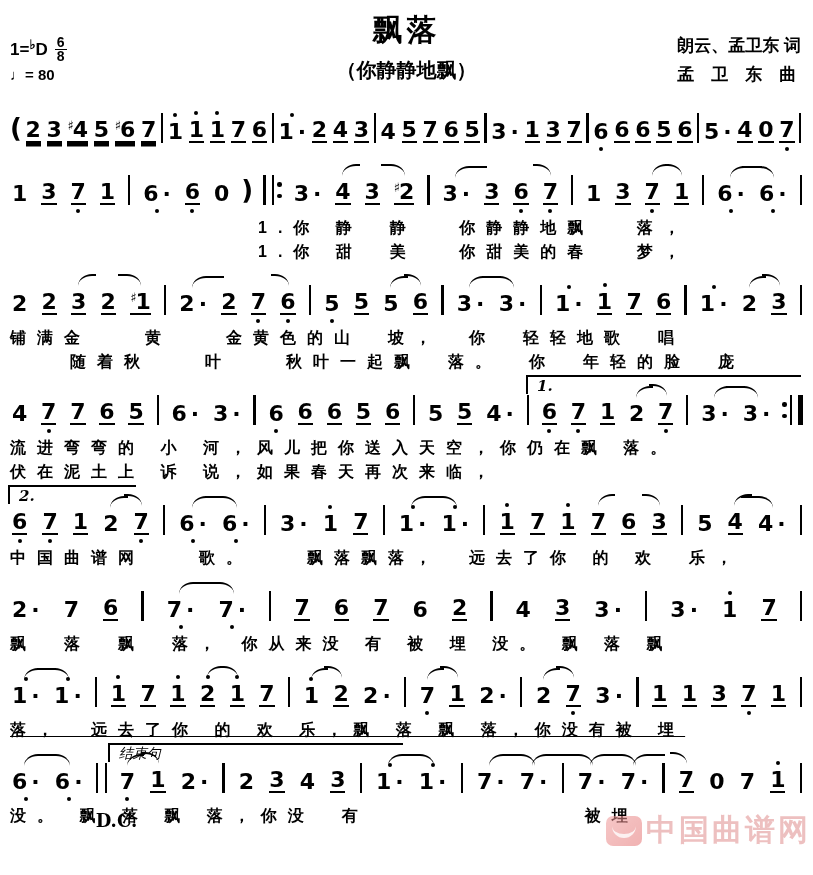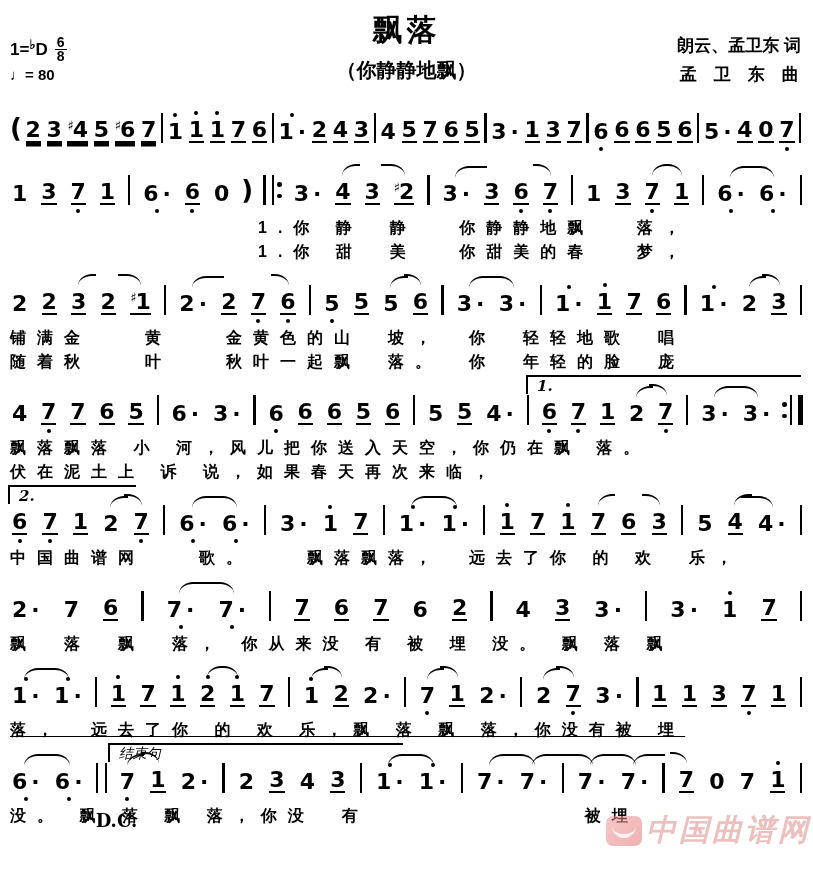--- a/index.html
+++ b/index.html
@@ -12,21 +12,21 @@
   .hdr-center h1{margin:6px;font-size:30px;letter-spacing:4px;font-weight:bold;}
   .subtitle{font-size:20px;font-weight:bold;margin-top:4px;}
   .hdr-left{position:absolute;left:2px;top:26px;font-weight:bold;font-size:17px;}
   .keyrow{display:flex;align-items:center;}
   .flat{font-size:13px;position:relative;top:-5px;}
   .meter{display:inline-flex;flex-direction:column;line-height:.95;font-size:14px;
          margin-left:7px;text-align:center;}
   .meter b:first-child{border-bottom:1.5px solid #000;padding:0 2px;}
   .tempo{margin-top:2px;font-size:15px;}
   .hdr-right{position:absolute;right:4px;top:22px;font-size:17px;font-weight:bold;
-             text-align:center;line-height:1.7;}
+             text-align:left;line-height:1.7;}
   
   .system{position:relative;}
   .notes{display:flex;justify-content:space-between;align-items:flex-end;
          position:relative;padding:21px 2px 11px;}
   .note{position:relative;display:inline-block;margin:0 2px;font-size:22px;
         line-height:1.05;font-family:"DejaVu Sans",sans-serif;font-weight:bold;}
   .num{font-weight:bold;font-style:normal;}
   .aug{margin-left:4px;font-weight:bold;}
   .u1{border-bottom:2.2px solid #000;}
   .u2{border-bottom:2.2px solid #000;box-shadow:0 3.5px 0 #000;}
@@ -49,21 +49,21 @@
   .rdots i{width:4.5px;height:4.5px;border-radius:50%;background:#000;}
   .volta{position:absolute;top:1px;height:19px;border-top:2px solid #000;
          border-left:2px solid #000;box-sizing:border-box;padding:0 0 0 9px;
          font:italic bold 15px "DejaVu Serif",serif;}
   .volta.bq{font:italic 14px "Liberation Sans",sans-serif;}
   .dcmark{position:absolute;bottom:-27px;font:bold 18px "DejaVu Serif",serif;}
   .lyr{white-space:pre;font-size:16px;font-weight:bold;letter-spacing:11px;
        line-height:1.5;}
   
   .wm{position:absolute;right:2px;bottom:24px;display:flex;align-items:center;
-      gap:4px;opacity:.55;pointer-events:none;font-style:italic;}
+      gap:4px;opacity:.55;pointer-events:none;}
   .wm-logo{width:36px;height:30px;border-radius:7px;
            background:linear-gradient(135deg,#ef9a9a,#e57373);position:relative;}
   .wm-logo:after{content:"";position:absolute;left:6px;top:6px;width:24px;height:12px;
            border-bottom:4px solid #fff;border-radius:0 0 12px 12px;opacity:.8;}
   .wm-text{font-size:30px;font-weight:bold;color:#e08d8d;letter-spacing:3px;}
 </style>
 </head>
 <body>
 
 <div class="hdr">
@@ -200,21 +200,21 @@
         <span class="note u1"><b class="num">1</b><i class="da"></i></span>
         <span class="note u1"><b class="num">7</b></span>
         <span class="note u1"><b class="num">6</b></span>
         <span class="bl"></span>
         <span class="note"><b class="num">1</b><b class="aug">·</b><i class="da"></i></span>
         <span class="note"><b class="num">2</b><i class="sl s"></i></span>
         <span class="note u1"><b class="num">3</b><i class="sl e"></i></span>
         <span class="bl"></span>
       </div>
       <div class="lyr" style="padding-left: 2px;">铺满金　　黄　　金黄色的山　坡，　你　轻轻地歌　唱</div>
-      <div class="lyr" style="padding-left: 2px;">随着秋　　叶　　秋叶一起飘　落。　你　年轻的脸　庞</div>
+      <div class="lyr" style="padding-left: 2px; text-align: center;">随着秋　　叶　　秋叶一起飘　落。　你　年轻的脸　庞</div>
     </div>
     <div class="system">
       <div class="notes">
         <span class="note"><b class="num">4</b></span>
         <span class="note u1"><b class="num">7</b><i class="db"></i></span>
         <span class="note u1"><b class="num">7</b></span>
         <span class="note u1"><b class="num">6</b></span>
         <span class="note u1"><b class="num">5</b></span>
         <span class="bl"></span>
         <span class="note"><b class="num">6</b><b class="aug">·</b></span>
@@ -240,21 +240,21 @@
         <span class="note"><b class="num">3</b><b class="aug">·</b><i class="sl s"></i></span>
         <span class="note"><b class="num">3</b><b class="aug">·</b><i class="sl e"></i></span>
         <span class="rep">
           <span class="rdots">
             <i></i>
             <i></i>
           </span>
           <span class="rbars end"></span>
         </span>
       </div>
-      <div class="lyr" style="padding-left: 2px;">飘落飘落 小 河，风儿把你送入天空，你仍在飘 落。</div>
+      <div class="lyr" style="padding-left: 2px;">流进弯弯的 小 河，风儿把你送入天空，你仍在飘 落。</div>
       <div class="lyr" style="padding-left: 2px;">伏在泥土上 诉 说，如果春天再次来临，</div>
     </div>
     <div class="system">
       <div class="notes">
         <span class="volta" style="left: 0%; width: 16%;">2.</span>
         <span class="note u1"><b class="num">6</b><i class="db"></i></span>
         <span class="note u1"><b class="num">7</b><i class="db"></i></span>
         <span class="note u1"><b class="num">1</b></span>
         <span class="note"><b class="num">2</b><i class="sl s"></i></span>
         <span class="note u1"><b class="num">7</b><i class="db"></i><i class="sl e"></i></span>

